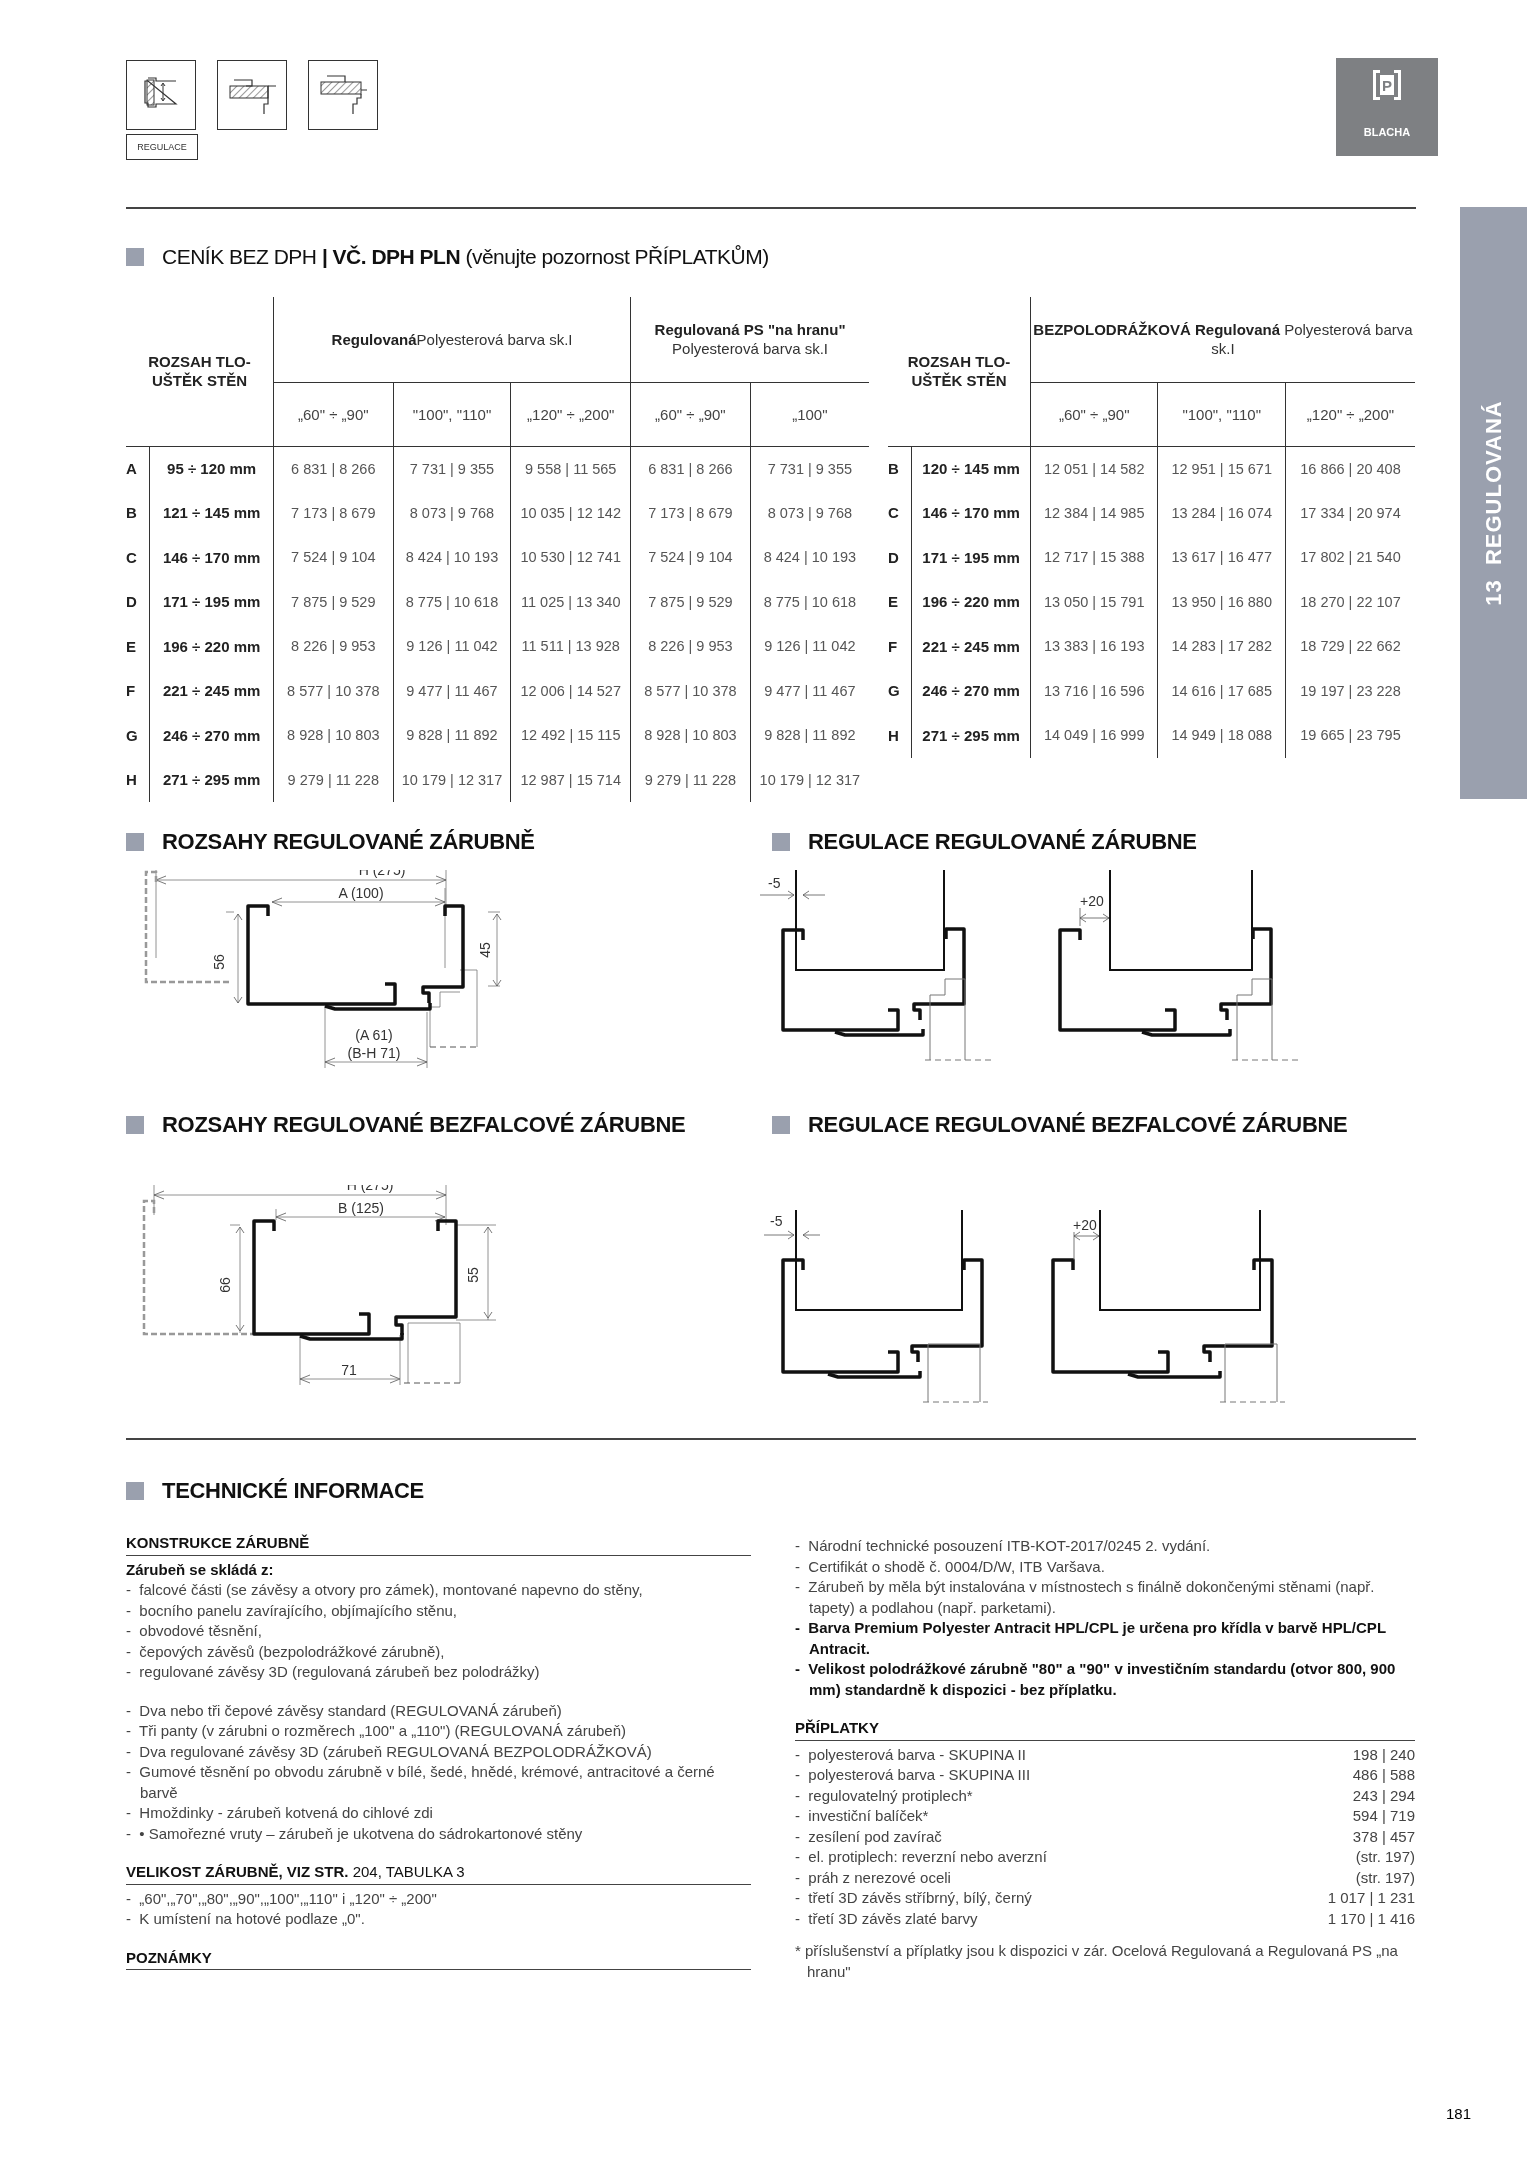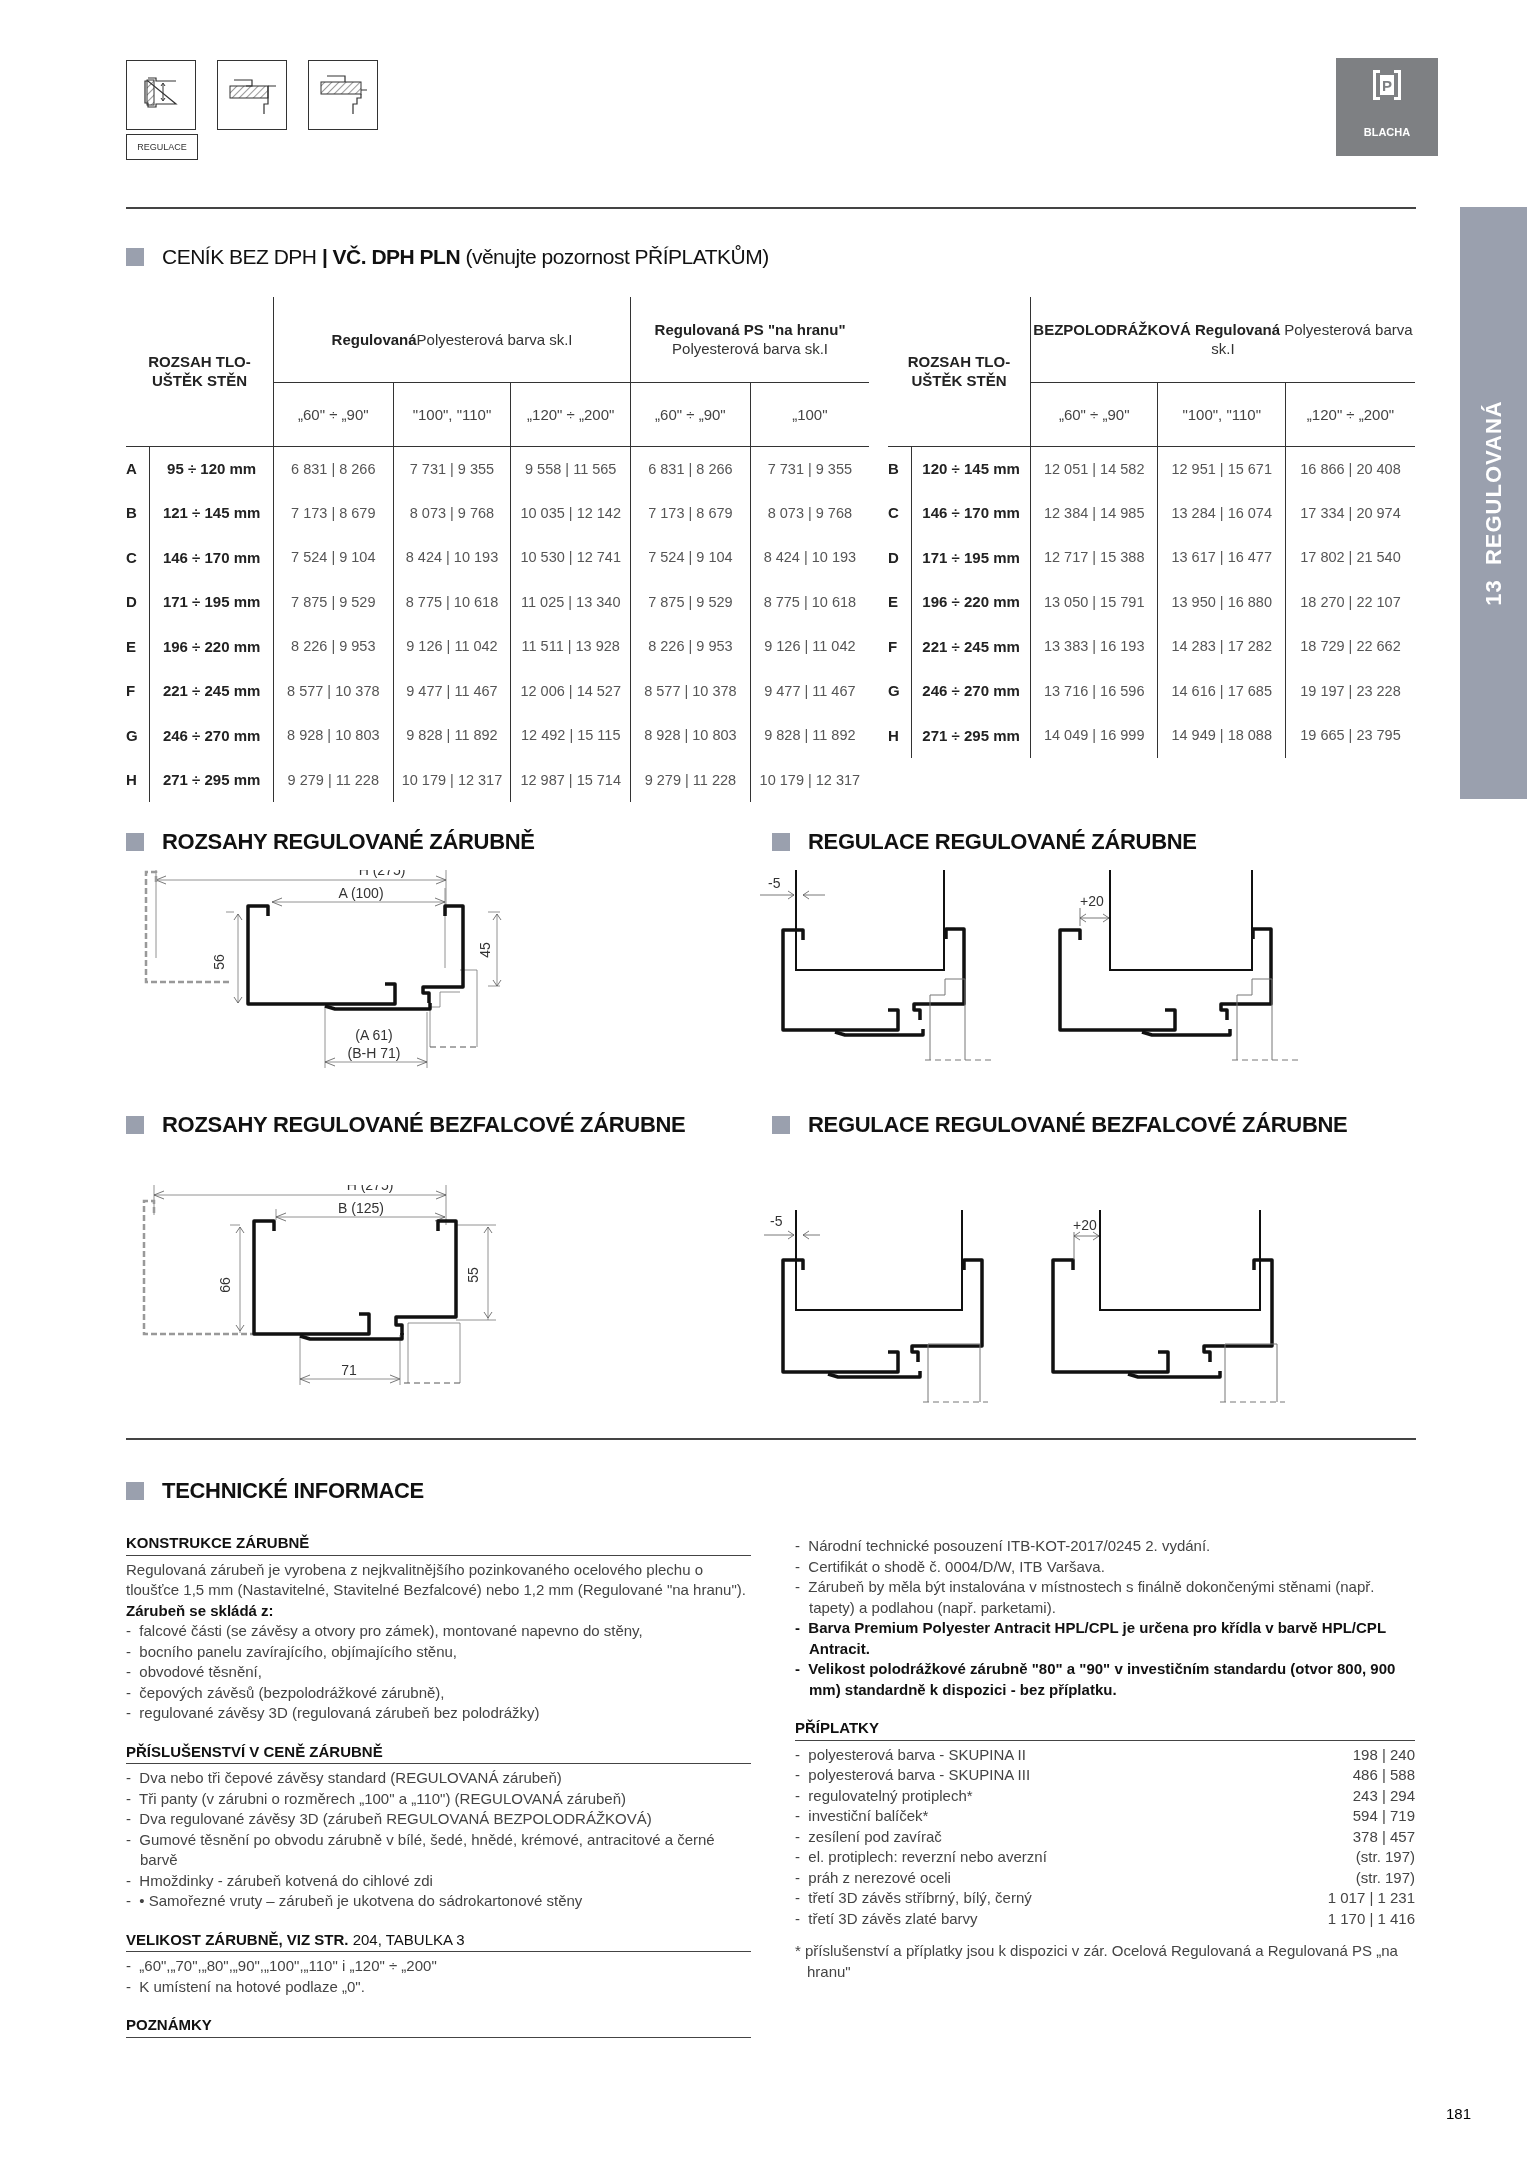--- a/index.html
+++ b/index.html
@@ -442,31 +442,29 @@
 
 <div class="hr" style="top:1438px"></div>
 
 <div class="sec-head" style="left:126px; top:1478px;">
   <div class="sq"></div>
   <div class="t">TECHNICKÉ INFORMACE</div>
 </div>
 
 <div class="tech" style="left:126px; top:1533px; width:625px;">
   <h4>KONSTRUKCE ZÁRUBNĚ</h4>
-  <p>Regulovaná zárubeň je vyrobena z nejkvalitnějšího pozinkovaného ocelového plechu o tloušťce 1,5 mm (Nastavitelné, Stavitelné Bezfalcové) nebo 1,2 mm (Regulované "na hranu").</p>
   <p class="strong">Zárubeň se skládá z:</p>
   <ul>
     <li>falcové části (se závěsy a otvory pro zámek), montované napevno do stěny,</li>
     <li>bocního panelu zavírajícího, objímajícího stěnu,</li>
     <li>obvodové těsnění,</li>
     <li>čepových závěsů (bezpolodrážkové zárubně),</li>
     <li>regulované závěsy 3D (regulovaná zárubeň bez polodrážky)</li>
   </ul>
   <div class="gap"></div>
-  <h4>PŘÍSLUŠENSTVÍ V CENĚ ZÁRUBNĚ</h4>
   <ul>
     <li>Dva nebo tři čepové závěsy standard (REGULOVANÁ zárubeň)</li>
     <li>Tři panty (v zárubni o rozměrech „100" a „110") (REGULOVANÁ zárubeň)</li>
     <li>Dva regulované závěsy 3D (zárubeň REGULOVANÁ BEZPOLODRÁŽKOVÁ)</li>
     <li>Gumové těsnění po obvodu zárubně v bílé, šedé, hnědé, krémové, antracitové a černé barvě</li>
     <li>Hmoždinky - zárubeň kotvená do cihlové zdi</li>
     <li>• Samořezné vruty – zárubeň je ukotvena do sádrokartonové stěny</li>
   </ul>
   <div class="gap"></div>
   <h4><span>VELIKOST ZÁRUBNĚ, VIZ STR.</span><span class="n"> 204, TABULKA 3</span></h4>

